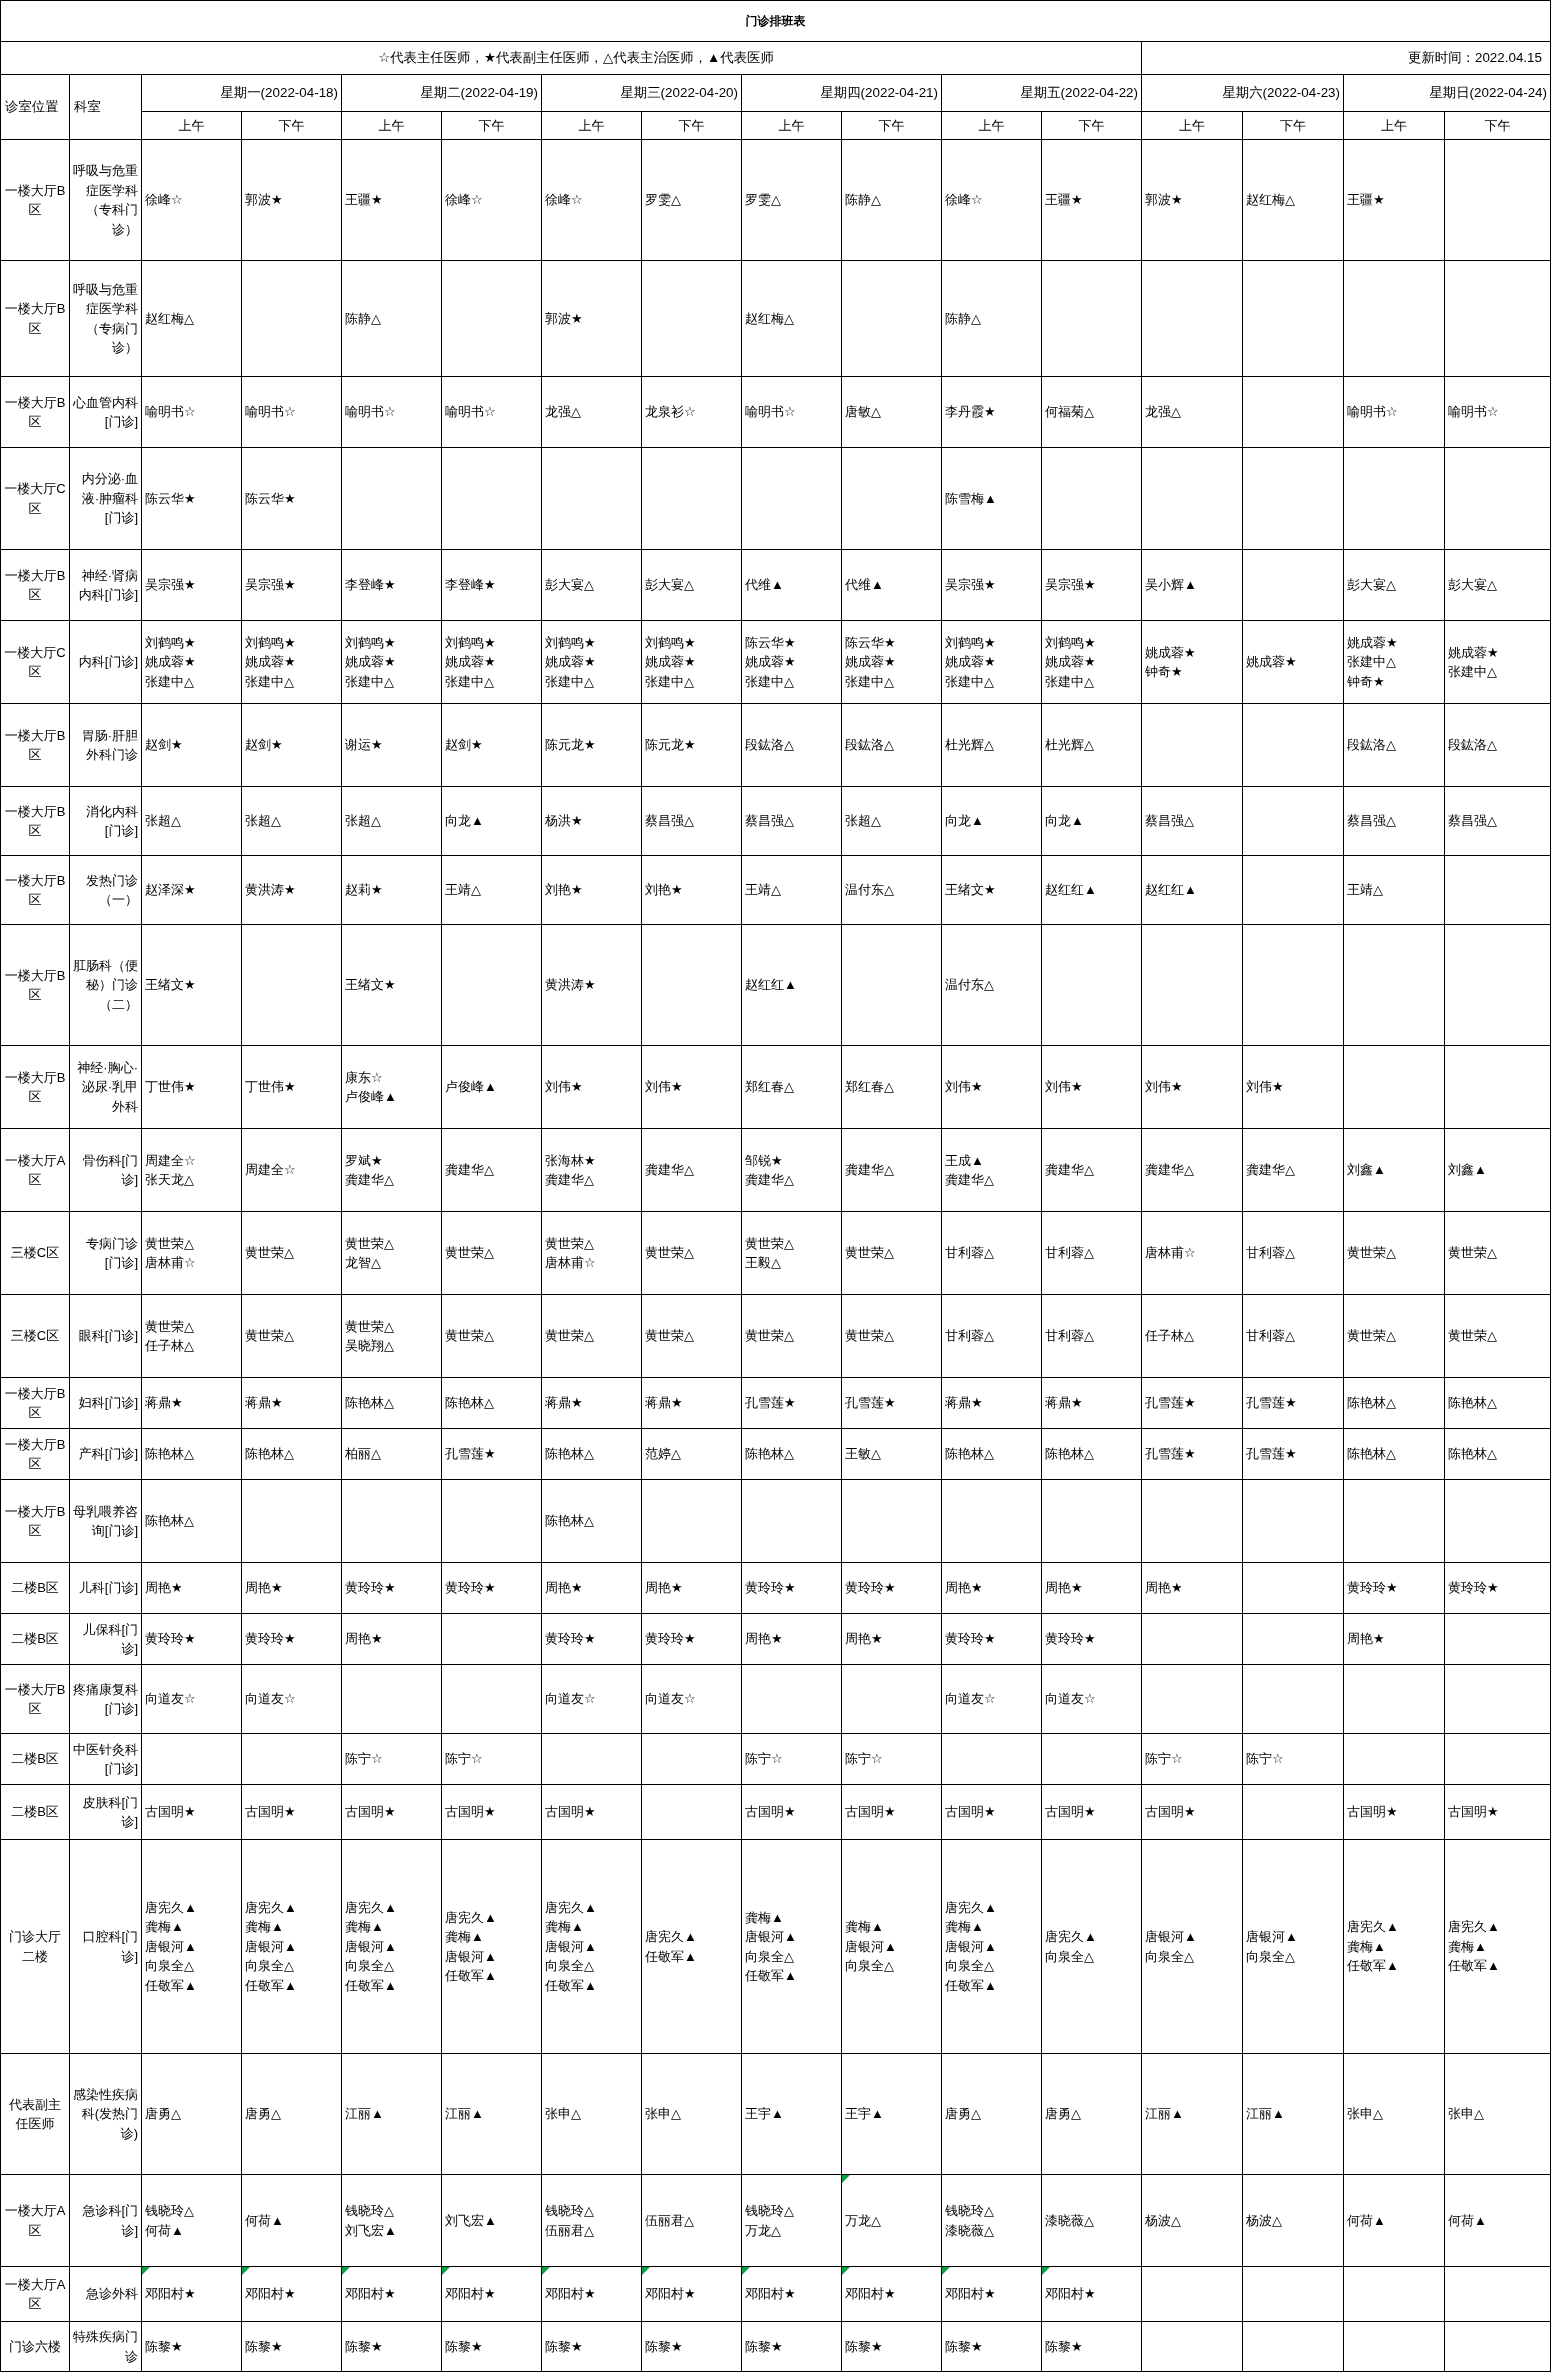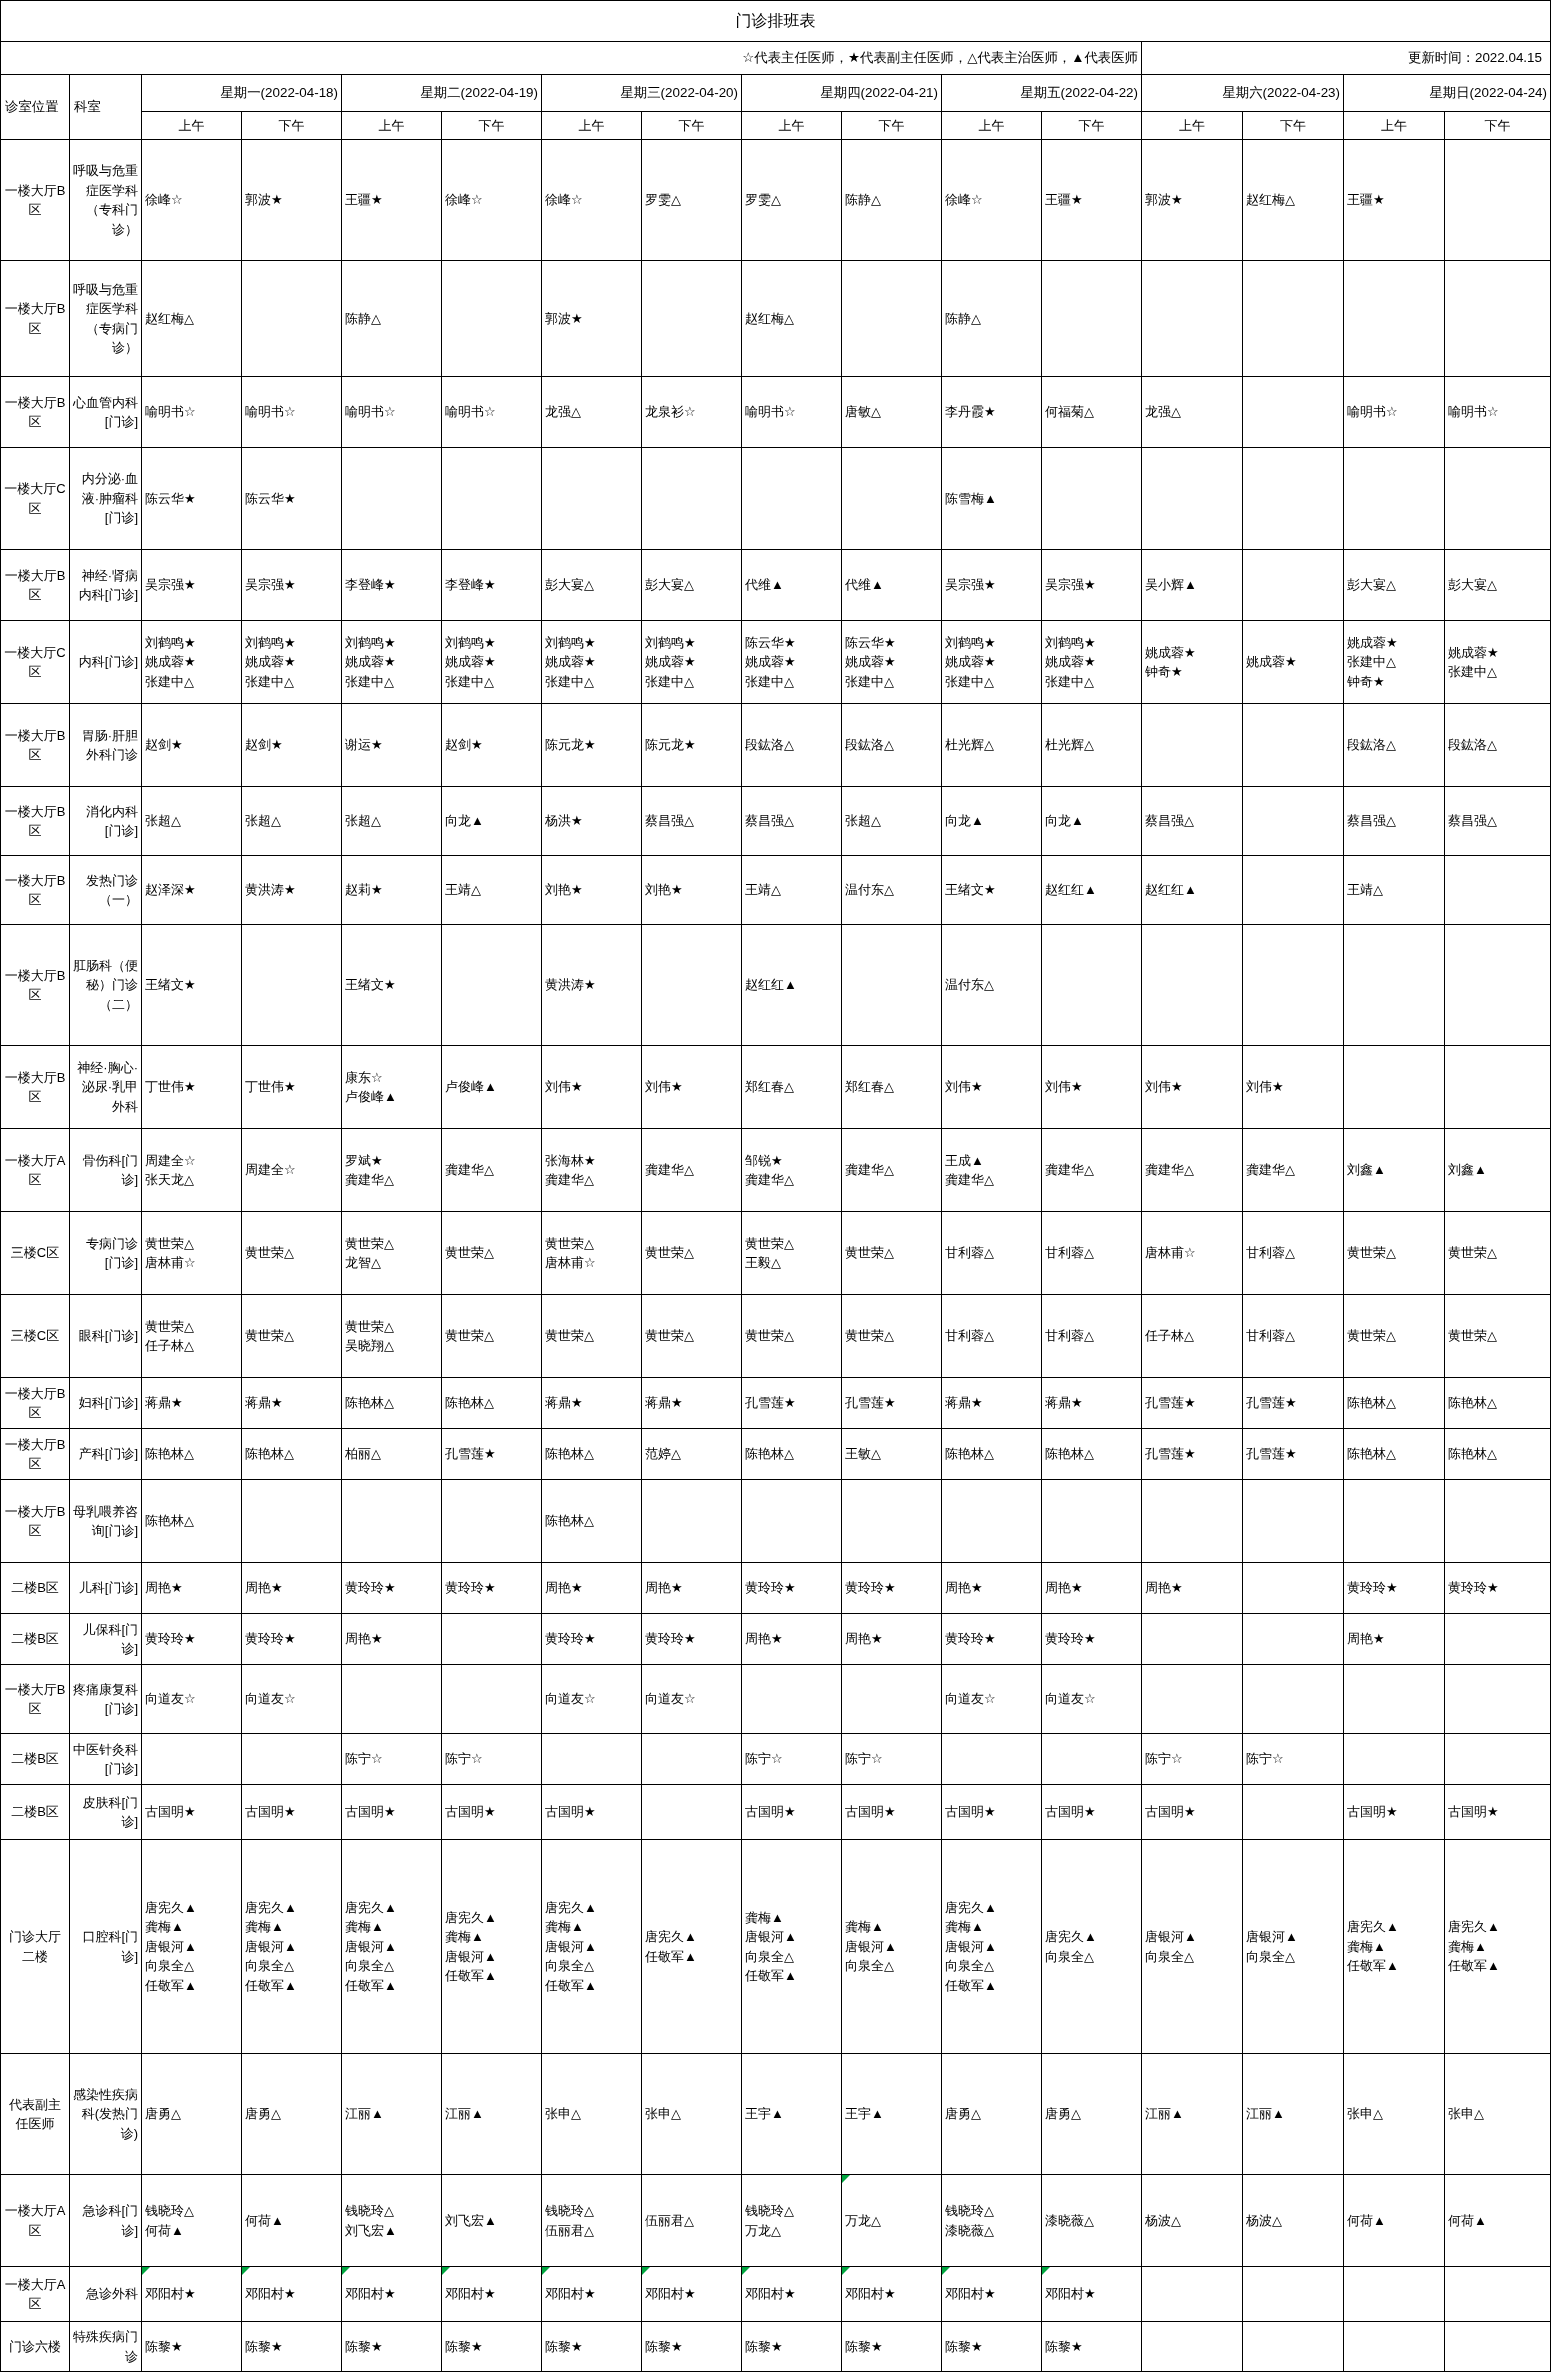--- a/index.html
+++ b/index.html
@@ -1,22 +1,22 @@
 <!DOCTYPE html>
 <html style="--note-color: #00a640;"><head>
 <meta charset="utf-8">
 <style>
   html,body { margin:0; padding:0; background:#fff; }
   body { font-family:"Liberation Sans","DejaVu Sans",sans-serif; color:#000; }
   .wrap { width:1551px; padding:0; }
   table { border-collapse:collapse; table-layout:fixed; width:1550px; }
   td { border:1px solid #000; font-size:13px; padding:1px 3px; vertical-align:middle;
        overflow:hidden; word-break:break-all; }
-  td.title-cell { font-size:16px; font-weight:normal; text-align:center; height:38px; }
-  td.legend-cell { font-size:13.4px; height:30px; text-align:right; padding-left:13px; }
+  td.title-cell { font-size:12px; font-weight:bold; text-align:center; height:38px; }
+  td.legend-cell { font-size:13.4px; height:30px; text-align:center; padding-left:13px; }
   td.update-cell { font-size:13.4px; text-align:right; padding-right:8px; }
   td.day-cell { height:34px; text-align:right; padding-left:5px; font-size:13.4px; }
   td.corner-cell { text-align:left; padding-left:4px; font-size:13.4px; }
   td.ampm-cell { height:25px; text-align:center; }
   td.loc { text-align:center; line-height:1.5; }
   td.dept { text-align:right; line-height:1.5; }
   td.cell { text-align:left; line-height:1.5; }
   td.note { position:relative; }
   td.note::before { content:""; position:absolute; top:0; left:0; width:0; height:0;
        border-top:8px solid var(--note-color,#00a640); border-right:8px solid transparent; }

